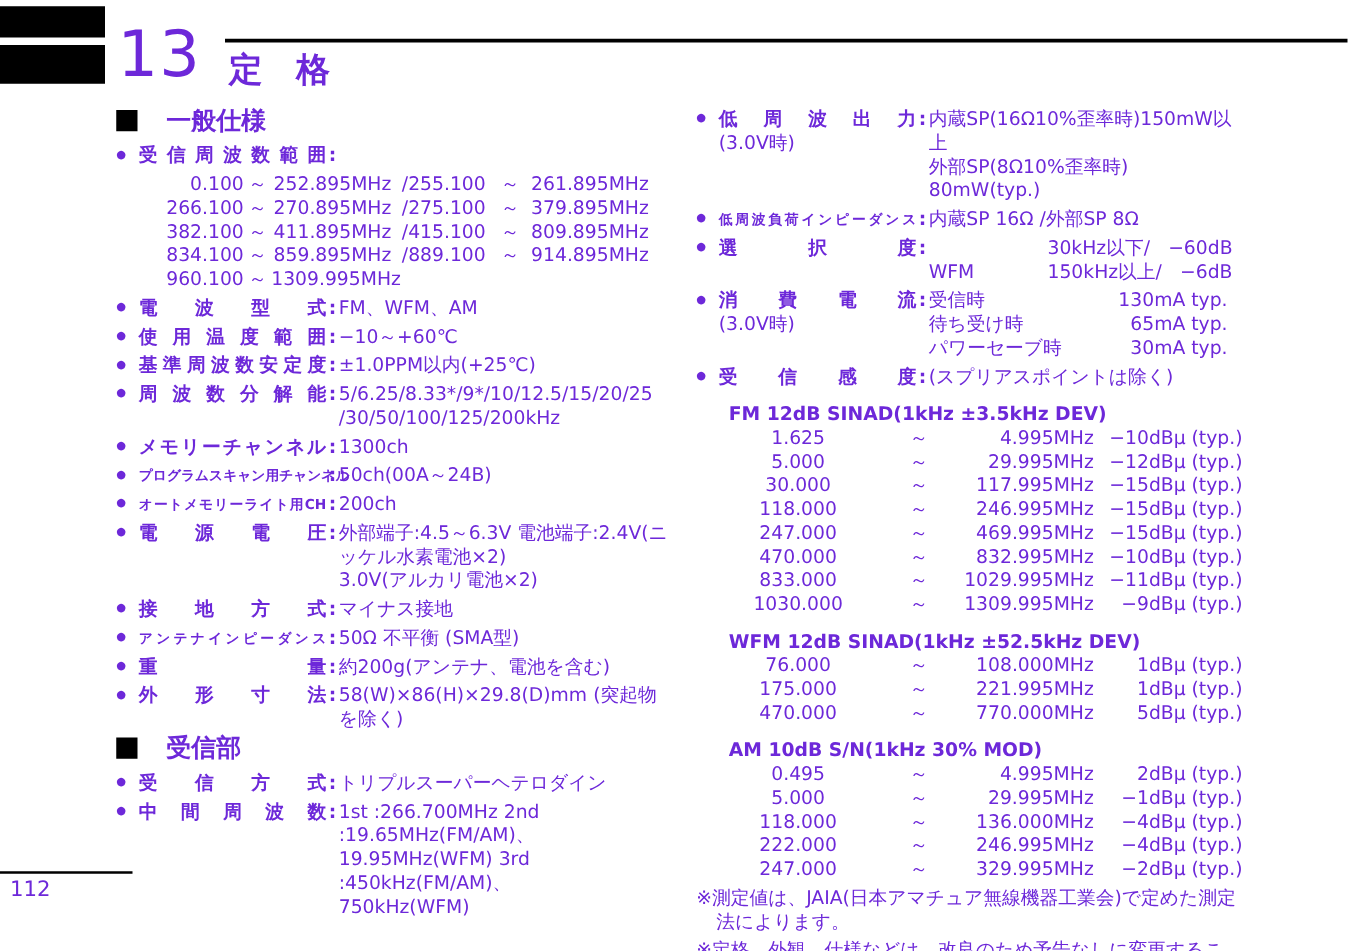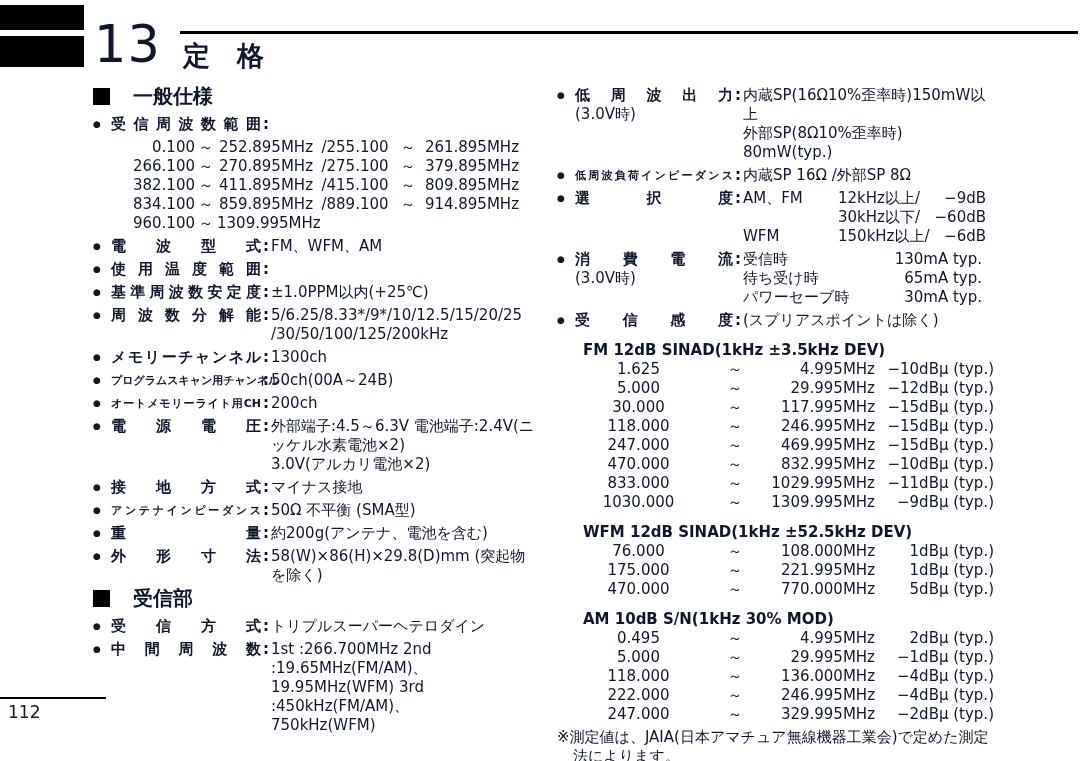--- a/index.html
+++ b/index.html
@@ -1,16 +1,16 @@
 <!DOCTYPE html>
 <html><head>
 <meta charset="utf-8">
 <style>
   html,body{margin:0;padding:0;background:#e8e8e8;}
-  .page{position:relative;width:1080px;height:761px;background:#ffffff;color:#0f172a;
+  .page{position:relative;width:1080px;height:761px;background:#ffffff;color:#6d28d9;
         font-family:"DejaVu Sans","Liberation Sans",sans-serif;font-size:15px;overflow:hidden;}
 
   
   .bar{position:absolute;left:0;background:#000;}
   .bar1{top:5px;width:84px;height:25px;}
   .bar2{top:36px;width:84px;height:31px;}
   .chapter-num{position:absolute;left:94px;top:18px;font-size:51px;line-height:1.05;letter-spacing:1px;}
   .head-rule{position:absolute;left:180px;top:31px;width:898px;height:3px;background:#000;}
   .chapter-title{position:absolute;left:183px;top:38px;font-size:27px;font-weight:bold;}
 
@@ -160,20 +160,27 @@
             </span>
           </div>
 
         </div>
 
         <div>
           <div class="spec">
             <span class="bullet">●</span>
             <span class="label">使用温度範囲</span>
             <span class="colon">:</span>
+            <span class="spec-val">
+              <span class="vline">−10～+60℃</span>
+              
+              
+              
+              
+            </span>
           </div>
 
         </div>
 
         <div>
           <div class="spec">
             <span class="bullet">●</span>
             <span class="label">基準周波数安定度</span>
             <span class="colon">:</span>
             <span class="spec-val">
@@ -399,25 +406,20 @@
     <div class="twocol">
       <div class="tc-left">
         <div class="tc-head">
           <span class="bullet">●</span>
           <span class="label">選択度</span>
           <span class="colon">:</span>
         </div>
       </div>
       <div class="tc-vals">
 
-          <div class="sel-row">
-            <span class="sel-mode">AM、FM</span>
-            <span class="sel-range">12kHz以上/</span>
-            <span class="sel-db">−9dB</span>
-          </div>
 
           <div class="sel-row">
             <span class="sel-mode"></span>
             <span class="sel-range">30kHz以下/</span>
             <span class="sel-db">−60dB</span>
           </div>
 
           <div class="sel-row">
             <span class="sel-mode">WFM</span>
             <span class="sel-range">150kHz以上/</span>

